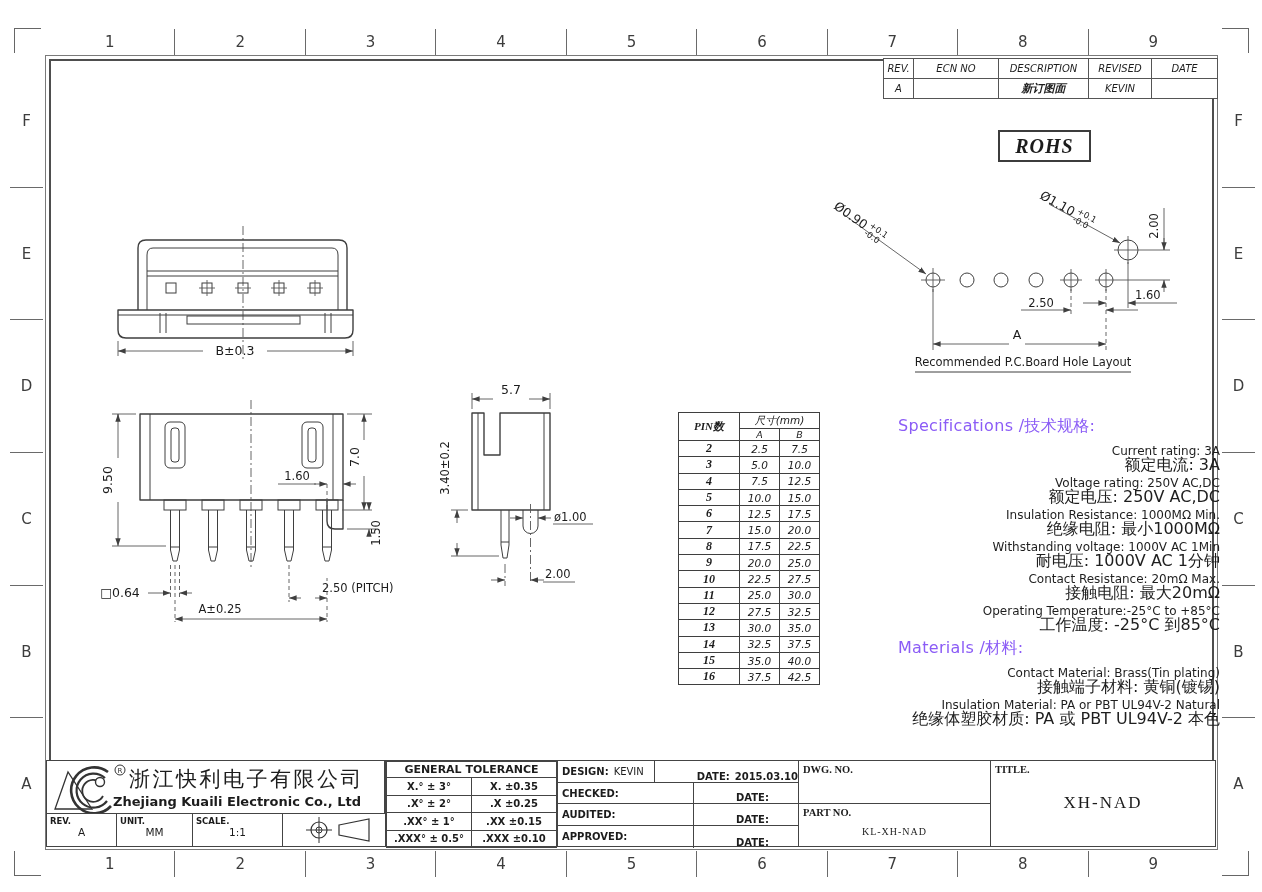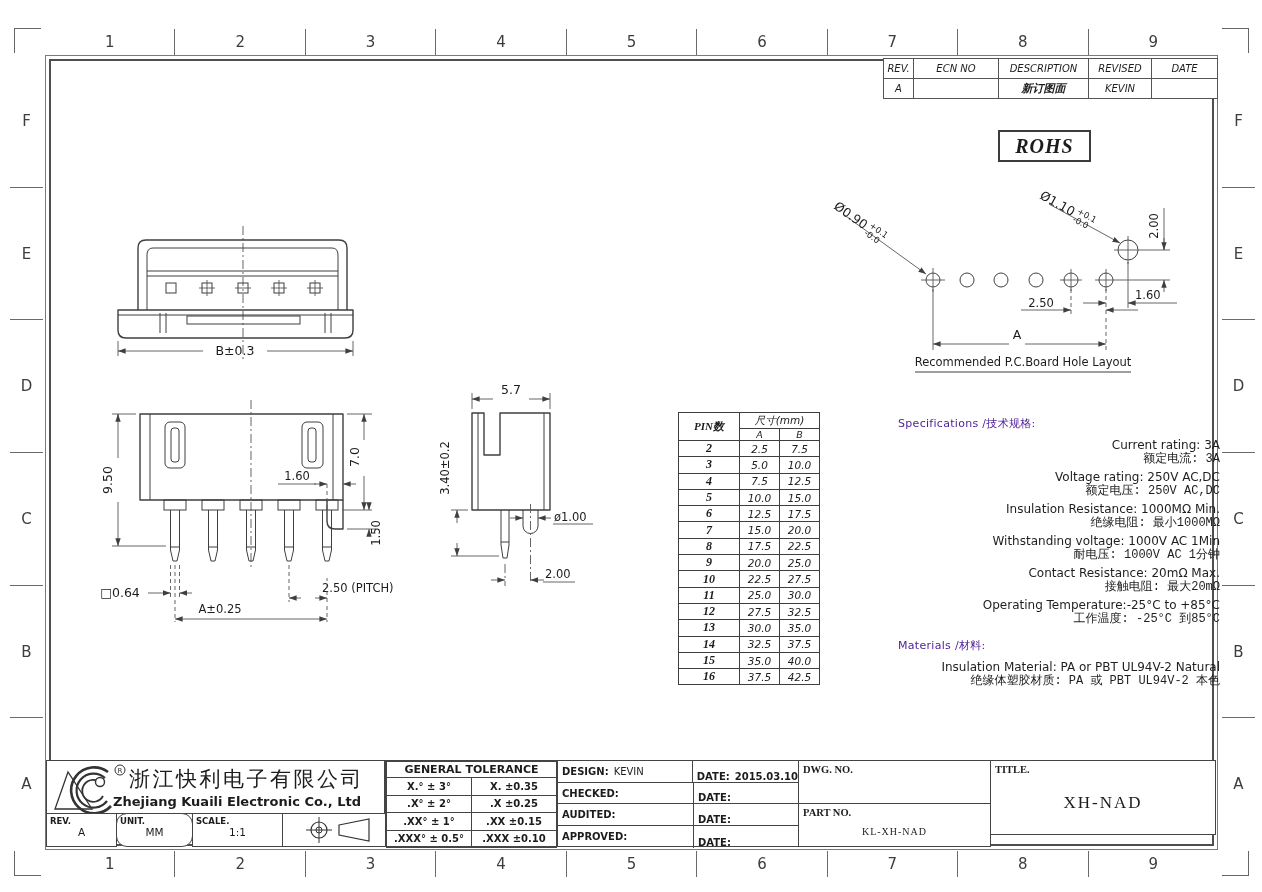--- a/index.html
+++ b/index.html
@@ -36,44 +36,44 @@
   .pin-table{position:absolute;left:678px;top:412px;border-collapse:collapse;table-layout:fixed;width:141px;background:#fff;}
   .pin-table td{border:1px solid #3f3f3f;text-align:center;padding:0;overflow:hidden;white-space:nowrap;}
   .pin-table .ph1 td{height:15px;font-size:10.5px;font-style:italic;}
   .pin-table .ph1 td.hpin{font-weight:bold;font-size:11px;font-family:"Liberation Serif",serif;}
   .pin-table .ph2 td{height:10px;font-size:9.5px;font-style:italic;}
   .pin-table .pr td{height:15.3px;font-size:10.5px;font-style:italic;}
   .pin-table .pr td.n{font-family:"Liberation Serif",serif;font-weight:bold;font-size:12px;}
   
   .specs{position:absolute;left:898px;top:416px;width:322px;}
   .mats{position:absolute;left:898px;top:638px;width:322px;}
-  .sec-title{font-size:11px;color:#4c1d95;margin:0 0 7px 0;letter-spacing:0.3px;}
+  .sec-title{font-size:16px;color:#8b5cf6;margin:0 0 7px 0;letter-spacing:0.3px;}
   .sp-item{margin:0 0 5px 0;text-align:right;}
   .sp-en{font-size:12px;line-height:15px;color:#1e1e1e;}
-  .sp-zh{font-size:12px;line-height:12px;color:#1e1e1e;font-family:Liberation Mono, monospace;}
+  .sp-zh{font-size:16px;line-height:12px;color:#1e1e1e;}
   
   .tb{position:absolute;border:1px solid #444;box-sizing:border-box;background:#fff;}
   .tb-company{left:46px;top:760px;width:339px;height:54px;}
   .tb-rev{left:46px;top:813px;width:71px;height:34px;}
-  .tb-unit{left:116px;top:813px;width:77px;height:34px;border-radius:11px;}
+  .tb-unit{left:116px;top:813px;width:77px;height:34px;}
   .tb-scale{left:192px;top:813px;width:91px;height:34px;}
   .tb-sym{left:282px;top:813px;width:104px;height:34px;}
   .tb-tol{left:385px;top:760px;width:173px;height:87px;}
   .tb-sign{left:557px;top:760px;width:242px;height:87px;}
   .tb-dwg{left:798px;top:760px;width:193px;height:44px;}
   .tb-part{left:798px;top:803px;width:193px;height:44px;}
-  .tb-title{left:990px;top:760px;width:226px;height:75px;}
+  .tb-title{left:990px;top:760px;width:226px;height:87px;}
   .mini-label{position:absolute;left:3px;top:2px;font-size:8.5px;font-weight:bold;}
   .mini-value{position:absolute;left:0;right:0;top:12px;text-align:center;font-size:10.5px;}
   .zh-name{position:absolute;left:82px;top:4px;font-size:21px;letter-spacing:2.5px;white-space:nowrap;}
   .en-name{position:absolute;left:66px;top:33px;font-size:13px;font-weight:bold;white-space:nowrap;}
   .tol-table{border-collapse:collapse;table-layout:fixed;width:100%;}
   .tol-table td{border:1px solid #444;text-align:center;font-size:10px;font-weight:bold;height:16.5px;padding:0;white-space:nowrap;}
   .tol-table td.hdr{font-size:11px;height:15px;}
-  .srow{display:flex;height:21.7px;border-bottom:1px solid #444;box-sizing:border-box;}
+  .srow{display:flex;height:21.7px;border-bottom:1px solid #444;box-sizing:border-box;gap:38px;}
   .srow:last-of-type{border-bottom:none;}
   .slabel{width:136px;border-right:1px solid #444;box-sizing:border-box;display:flex;align-items:center;padding-left:4px;}
   .sdate{flex:1;display:flex;align-items:flex-end;padding-left:4px;}
   .sl{font-size:10px;font-weight:bold;margin-right:5px;white-space:nowrap;}
   .sv{font-size:10px;white-space:nowrap;}
   .svb{font-size:10px;font-weight:bold;white-space:nowrap;}
   .box-label{position:absolute;left:4px;top:3px;font-size:10.5px;font-weight:bold;font-family:Liberation Serif, serif;}
   .part-value{position:absolute;left:0;right:0;top:22px;text-align:center;font-family:"Liberation Serif",serif;font-size:10px;letter-spacing:1px;}
   .title-value{position:absolute;left:0;right:0;top:32px;text-align:center;font-family:"Liberation Serif",serif;font-size:17px;letter-spacing:2px;}
   
@@ -554,20 +554,24 @@
           <div class="sp-en">Operating Temperature:-25°C to +85°C</div>
           <div class="sp-zh">工作温度: -25°C 到85°C</div>
         </div>
       </div>
   </div>
 
   <div class="mats">
     <div class="sec-title">Materials /材料:</div>
     <div>
 
+        <div class="sp-item">
+          <div class="sp-en">Contact Material: Brass(Tin plating)</div>
+          <div class="sp-zh">接触端子材料: 黄铜(镀锡)</div>
+        </div>
 
         <div class="sp-item">
           <div class="sp-en">Insulation Material: PA or PBT UL94V-2 Natural</div>
           <div class="sp-zh">绝缘体塑胶材质: PA 或 PBT UL94V-2 本色</div>
         </div>
       </div>
   </div>
 
   <div class="tb tb-company">
     <svg width="80" height="52" style="position:absolute;left:3px;top:1px;">

